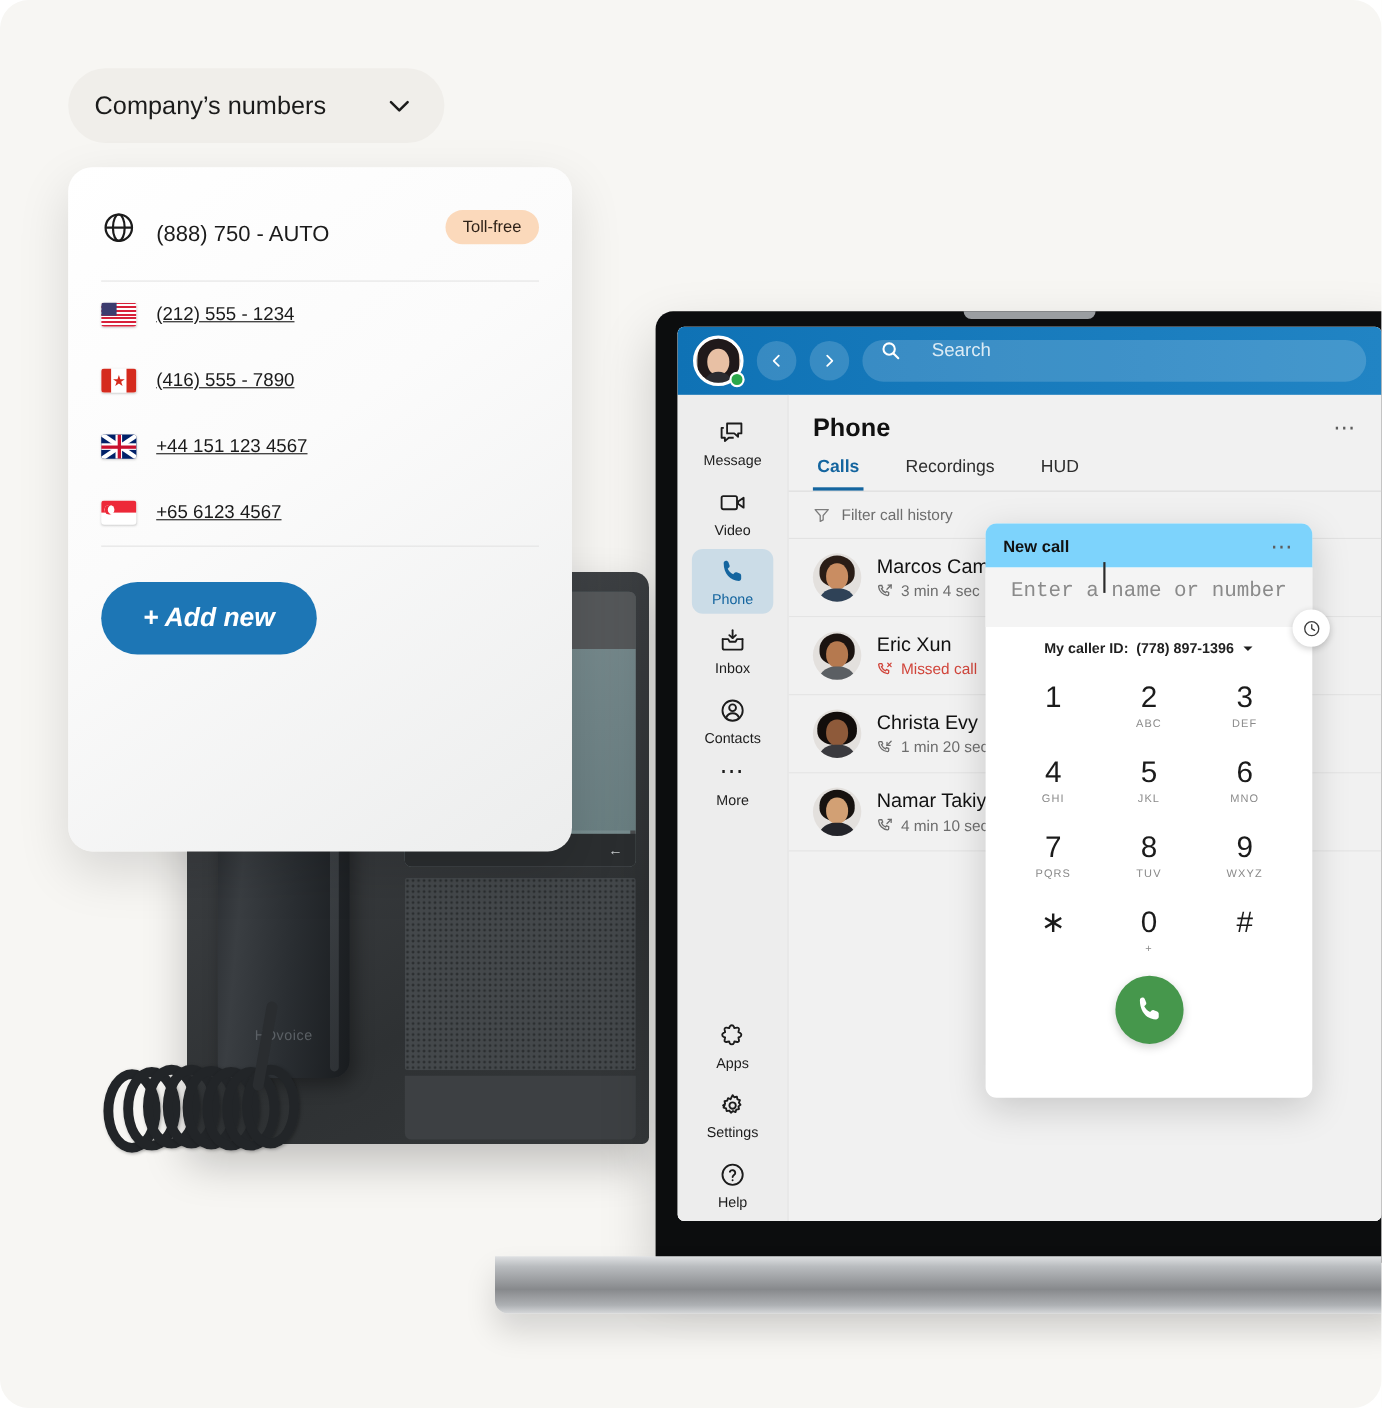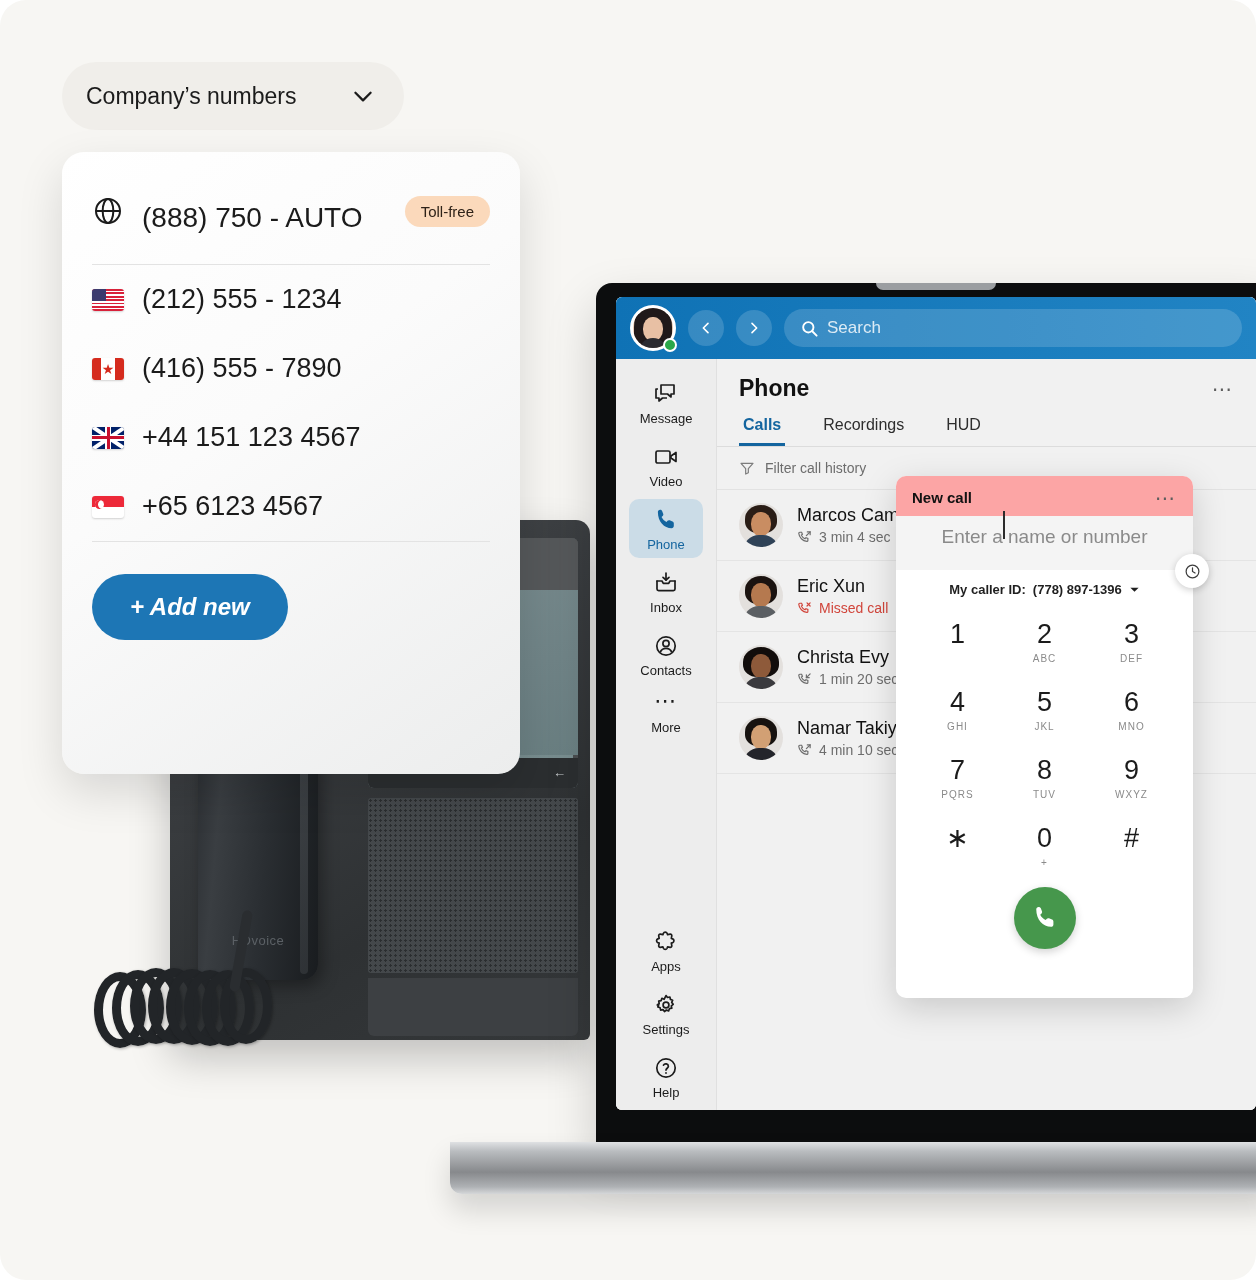--- a/index.html
+++ b/index.html
@@ -107,21 +107,21 @@
   .av-body{position:absolute;left:6px;bottom:-4px;width:28px;height:14px;border-radius:14px 14px 0 0;
     background:#2b2b30;}
   .presence{position:absolute;right:-1px;bottom:-1px;width:14px;height:14px;border-radius:50%;
     background:#2aa84a;border:2px solid #fff;box-sizing:border-box;}
   .nav-btn{
     width:36px;height:36px;border-radius:50%;background:rgba(255,255,255,.16);
     display:flex;align-items:center;justify-content:center;color:#fff;flex:0 0 36px;
   }
   .search-box{
     flex:1;height:38px;border-radius:19px;background:rgba(255,255,255,.16);
-    display:flex;align-items:center;gap:8px;padding:0 16px;
+    display:flex;align-items:flex-start;gap:28px;padding:0 16px;
   }
   .search-ph{color:rgba(255,255,255,.82);font-size:17px;}
   .app-body{flex:1;display:flex;min-height:0;}
 
   .sidebar{
     width:100px;flex:0 0 100px;background:#ededed;display:flex;flex-direction:column;
     align-items:center;padding-top:14px;border-right:1px solid #e0e0e0;
   }
   .nav-item{
     width:74px;padding:8px 0 6px;border-radius:10px;display:flex;flex-direction:column;
@@ -153,24 +153,24 @@
     white-space:nowrap;}
   .c-meta.missed{color:#d1453b;}
 
   
   .dialer{
     position:absolute;left:896px;top:476px;width:297px;height:522px;
     background:#fff;border-radius:10px;box-shadow:0 10px 34px rgba(0,0,0,.17);
     overflow:visible;
   }
   .dl-head{display:flex;align-items:center;justify-content:space-between;
-    padding:13px 16px 10px;background:#fca5a5;border-radius:10px 10px 0 0;}
+    padding:13px 16px 10px;background:#7dd3fc;border-radius:10px 10px 0 0;}
   .dl-title{font-size:15px;font-weight:700;color:#111;}
   .dl-entry{position:relative;background:#f4f4f4;padding:10px 0 22px;text-align:center;}
-  .dl-ph{font-size:19px;color:#8a8a8a;position:relative;display:inline-block;}
+  .dl-ph{font-size:19px;color:#8a8a8a;position:relative;display:inline-block;font-family:Liberation Mono, monospace;}
   .caret{position:absolute;left:107px;top:-5px;width:1.5px;height:28px;background:#2b2b2b;}
   .hist-btn{
     position:absolute;right:-16px;top:78px;width:34px;height:34px;border-radius:50%;
     background:#fff;box-shadow:0 2px 7px rgba(0,0,0,.2);
     display:flex;align-items:center;justify-content:center;
   }
   .dl-callerid{display:flex;align-items:center;justify-content:center;gap:7px;
     padding:12px 0 6px;font-size:13px;font-weight:600;color:#1f1f1f;}
   .keypad{display:grid;grid-template-columns:repeat(3,1fr);padding:6px 18px 0;}
   .key{height:68px;display:flex;flex-direction:column;align-items:center;justify-content:center;}
@@ -186,27 +186,27 @@
     background:#f0eeea;display:flex;align-items:center;justify-content:space-between;
     padding:0 28px 0 24px;box-sizing:border-box;
   }
   .pill-label{font-size:23px;font-weight:400;color:#1b1b1b;}
   .numbers-card{
     position:absolute;left:62px;top:152px;width:458px;height:622px;border-radius:22px;
     background:linear-gradient(145deg,#ffffff 0%,#fbfbfb 42%,#eceded 100%);
     box-shadow:0 18px 46px rgba(0,0,0,.13);padding:0 30px;box-sizing:border-box;
   }
   .tollfree-row{display:flex;align-items:center;gap:18px;padding:36px 0 30px;}
-  .tf-num{font-size:28px;color:#1b1b1b;flex:1;margin-top:14px;}
+  .tf-num{font-size:20px;color:#1b1b1b;flex:1;margin-top:14px;}
   .tf-badge{background:#fbd9bb;color:#2e2218;font-size:15px;padding:7px 16px;border-radius:16px;text-align:right;}
   .divider{height:1px;background:#e3e3e3;}
   .num-row{display:flex;align-items:center;gap:18px;padding:19px 0;}
   .flag{width:32px;height:22px;flex:0 0 32px;border-radius:3px;overflow:hidden;position:relative;
     box-shadow:0 1px 2px rgba(0,0,0,.17);}
-  .num-txt{font-size:27px;color:#1b1b1b;}
+  .num-txt{font-size:17px;color:#1b1b1b;text-decoration:underline;}
   .addnew{
     margin-top:26px;display:inline-flex;align-items:center;justify-content:center;
     height:66px;padding:0 38px;border-radius:33px;background:#1d76b5;color:#fff;
     font-size:24px;font-weight:700;
   }
   .addnew-wrap{padding-top:6px;font-style:italic;}
 
   
   .f-us{background:#fff;}
   .f-us .stripes{position:absolute;inset:0;background:repeating-linear-gradient(

